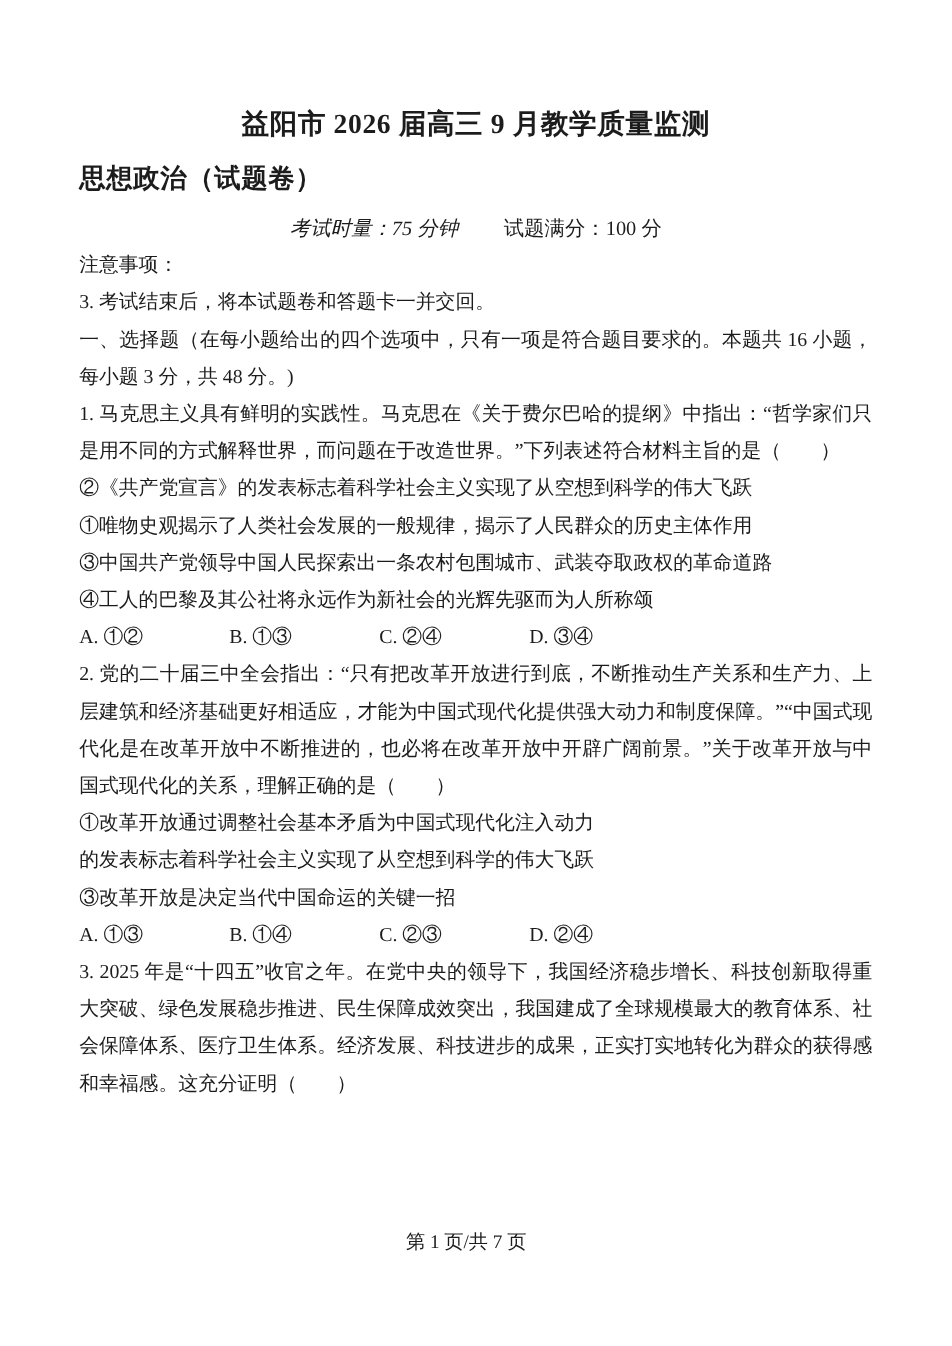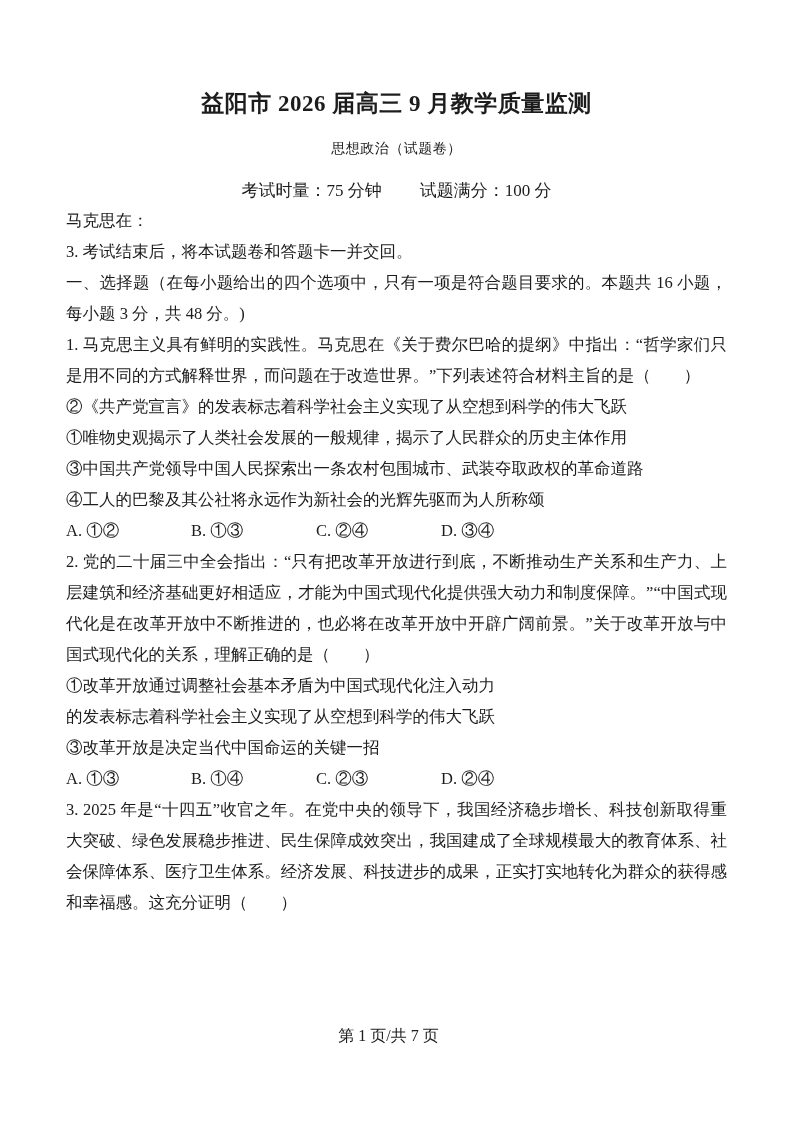--- a/index.html
+++ b/index.html
@@ -23,33 +23,32 @@
     margin: 0;
     padding-top: 88px;
     font-size: 23px;
     line-height: 32px;
     font-weight: 600;
     text-align: center;
     letter-spacing: 0.5px;
   }
   .subtitle {
     margin: 14px 0 0 0;
-    font-size: 14px;
+    font-size: 22px;
     line-height: 30px;
-    font-weight: 400;
-    text-align: center;
+    font-weight: 700;
     letter-spacing: 0.5px;
   }
   .meta {
     margin: 13px 0 0 0;
     font-size: 17px;
     line-height: 28px;
     text-align: center;
   }
-  .meta .meta-left { margin-right: 38px; }
+  .meta .meta-left { margin-right: 38px; font-style: italic; }
   .body {
     font-size: 16.5px;
     line-height: 31px;
     text-align: justify;
     text-justify: inter-ideograph;
   }
   .body p { margin: 0; }
   .choices .choice {
     display: inline-block;
     width: 125px;
@@ -74,21 +73,21 @@
 
   <h1 class="title">益阳市 2026 届高三 9 月教学质量监测</h1>
   <h2 class="subtitle">思想政治（试题卷）</h2>
 
   <div class="meta">
     <span class="meta-left">考试时量：75 分钟</span><span class="meta-right">试题满分：100 分</span>
   </div>
 
   <section class="body">
 
-    <p>马克思在：</p>
+    <p>注意事项：</p>
     <p>3. 考试结束后，将本试题卷和答题卡一并交回。</p>
 
     <p>一、选择题（在每小题给出的四个选项中，只有一项是符合题目要求的。本题共 16 小题，每小题 3 分，共 48 分。)</p>
 
     <div>
       <p>1. 马克思主义具有鲜明的实践性。马克思在《关于费尔巴哈的提纲》中指出：“哲学家们只是用不同的方式解释世界，而问题在于改造世界。”下列表述符合材料主旨的是（　　）</p>
       <p>②《共产党宣言》的发表标志着科学社会主义实现了从空想到科学的伟大飞跃</p>
       <p>①唯物史观揭示了人类社会发展的一般规律，揭示了人民群众的历史主体作用</p>
       <p>③中国共产党领导中国人民探索出一条农村包围城市、武装夺取政权的革命道路</p>
       <p>④工人的巴黎及其公社将永远作为新社会的光辉先驱而为人所称颂</p>

